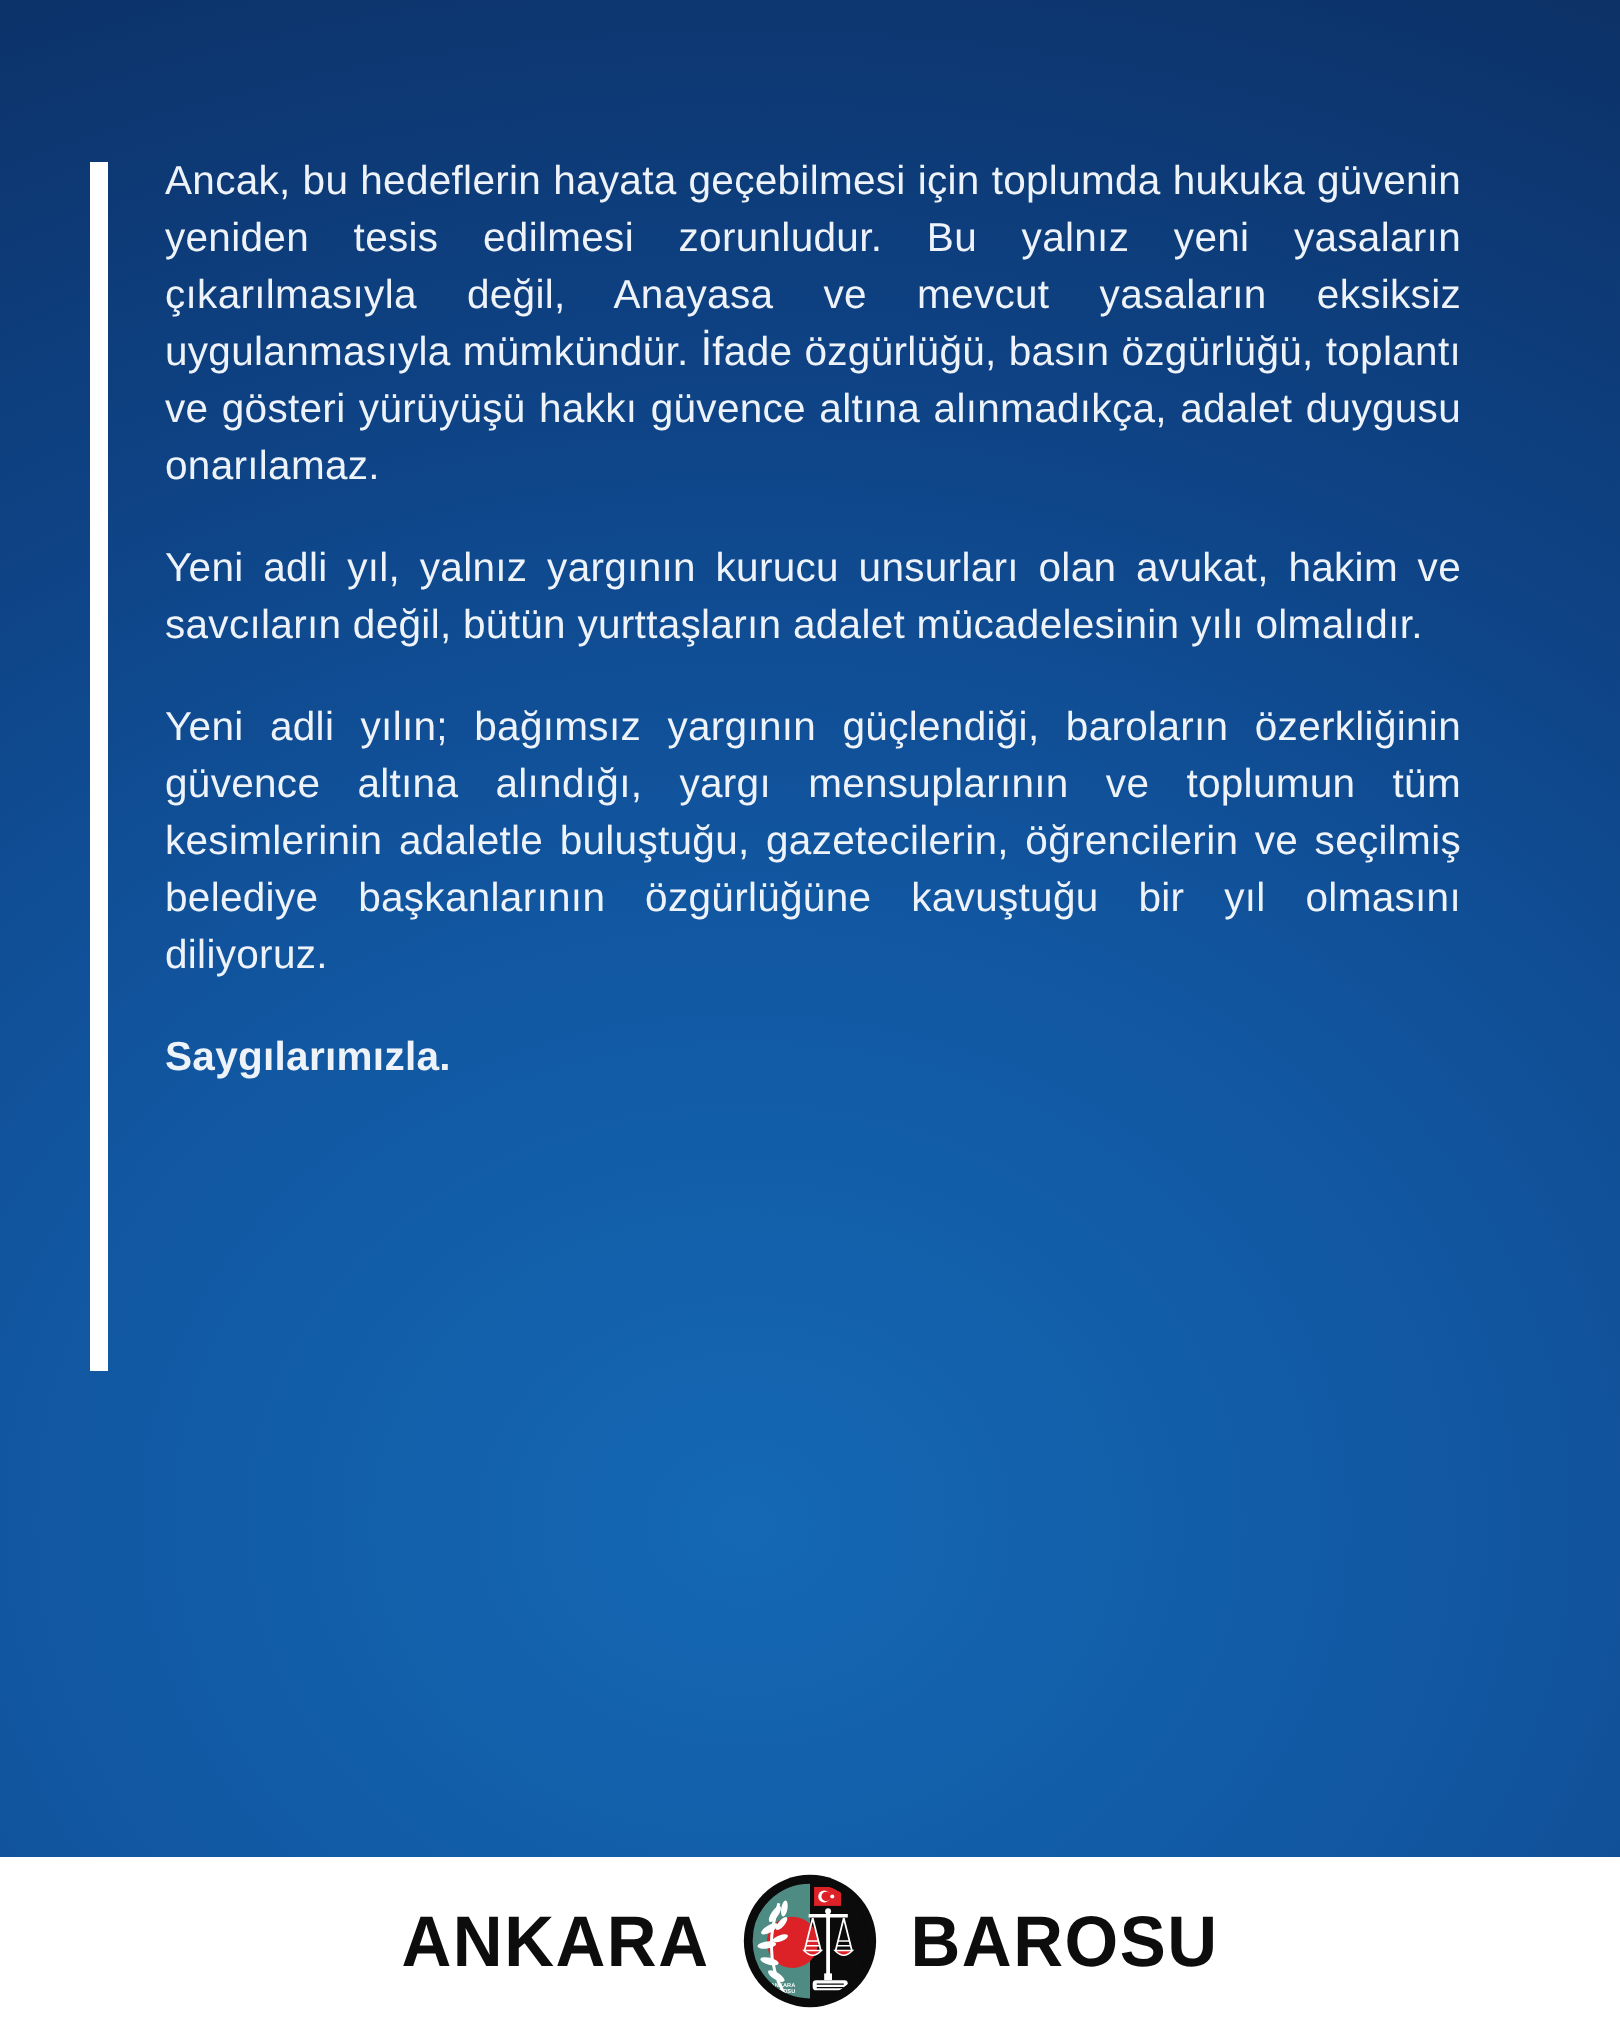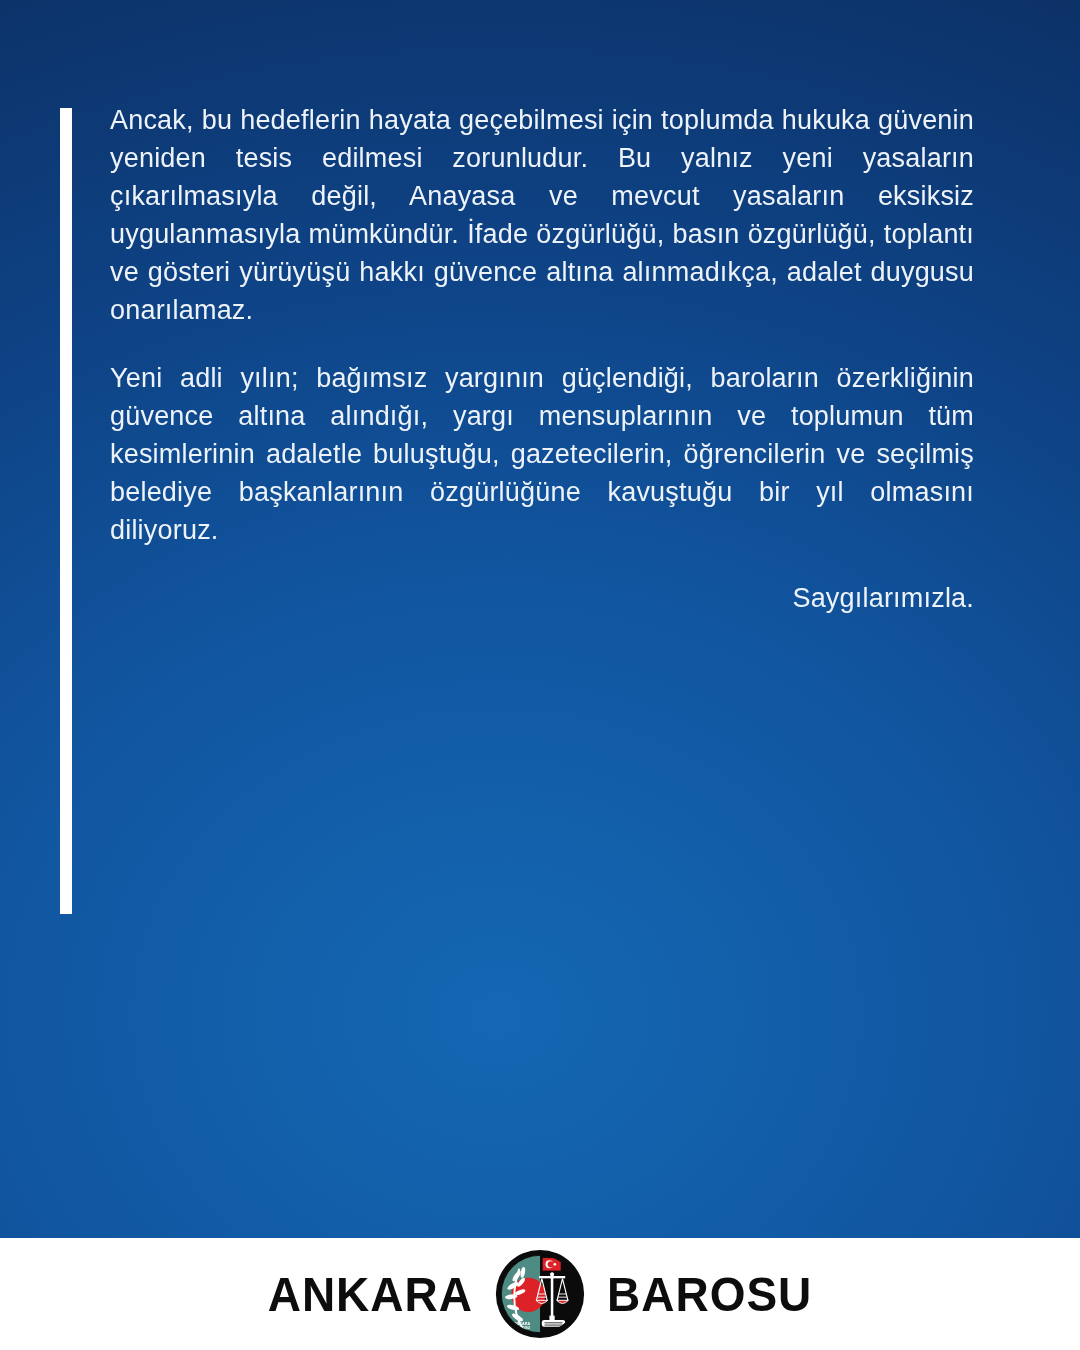--- a/index.html
+++ b/index.html
@@ -46,22 +46,23 @@
     font-size: 27px;
     line-height: 38px;
     letter-spacing: 0.2px;
   }
   .text-block p {
     margin: 0 0 30px 0;
     text-align: justify;
     text-justify: inter-word;
   }
   .text-block p.closing {
-    text-align: right;
+    text-align: left;
     margin-bottom: 0;
+    font-weight: bold;
   }
   
   .footer {
     position: absolute;
     left: 0; top: 1238px;
     width: 1080px;
     height: 112px;
     background: #ffffff;
     display: flex;
     align-items: center;
@@ -89,20 +90,21 @@
 <body>
 
 <div class="canvas">
 
   <div class="poster">
 
     <div class="accent-bar"></div>
 
     <div class="text-block">
       <p>Ancak, bu hedeflerin hayata geçebilmesi için toplumda hukuka güvenin yeniden tesis edilmesi zorunludur. Bu yalnız yeni yasaların çıkarılmasıyla değil, Anayasa ve mevcut yasaların eksiksiz uygulanmasıyla mümkündür. İfade özgürlüğü, basın özgürlüğü, toplantı ve gösteri yürüyüşü hakkı güvence altına alınmadıkça, adalet duygusu onarılamaz.</p>
+      <p>Yeni adli yıl, yalnız yargının kurucu unsurları olan avukat, hakim ve savcıların değil, bütün yurttaşların adalet mücadelesinin yılı olmalıdır.</p>
       <p>Yeni adli yılın; bağımsız yargının güçlendiği, baroların özerkliğinin güvence altına alındığı, yargı mensuplarının ve toplumun tüm kesimlerinin adaletle buluştuğu, gazetecilerin, öğrencilerin ve seçilmiş belediye başkanlarının özgürlüğüne kavuştuğu bir yıl olmasını diliyoruz.</p>
       <p class="closing">Saygılarımızla.</p>
     </div>
 
   </div>
 
   <div class="footer">
     <div class="brand">
 
       <span class="brand-word">ANKARA</span>

